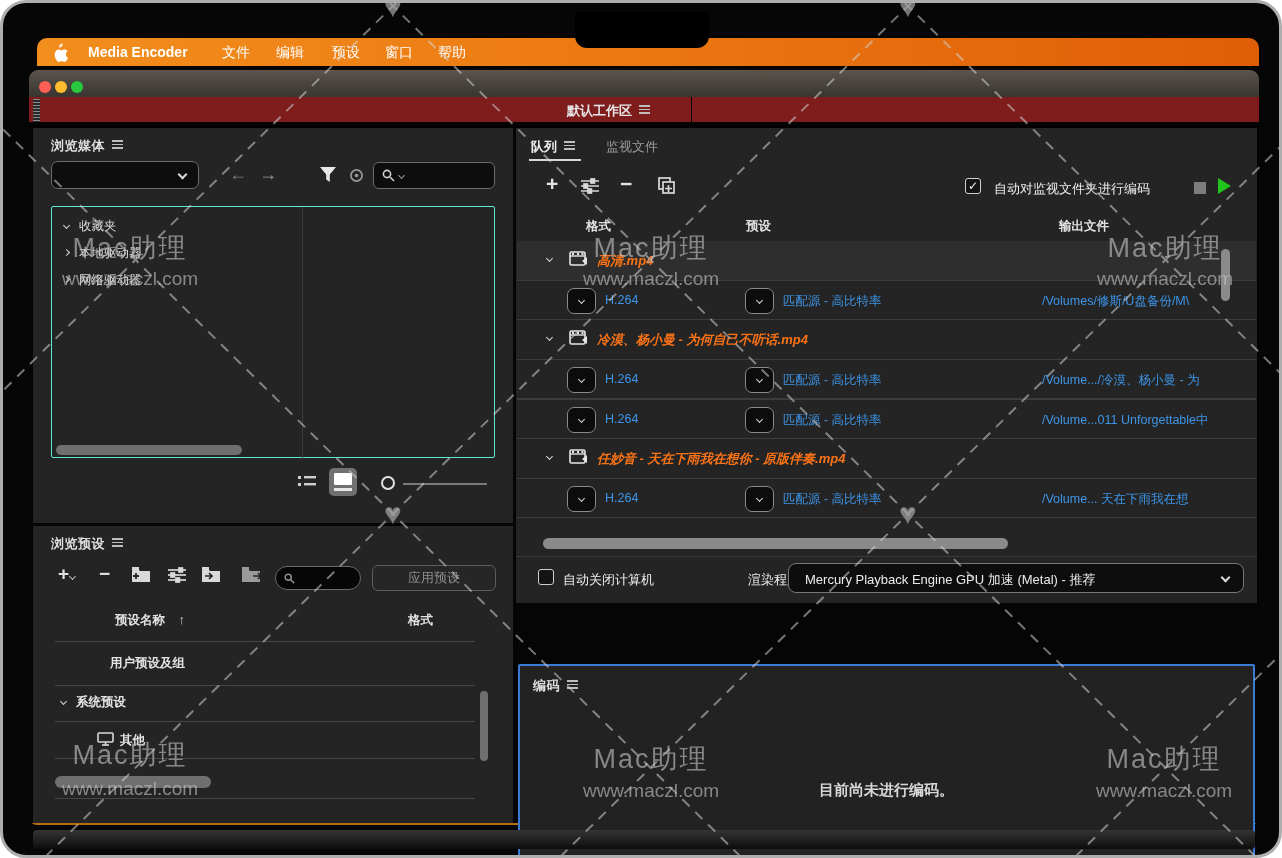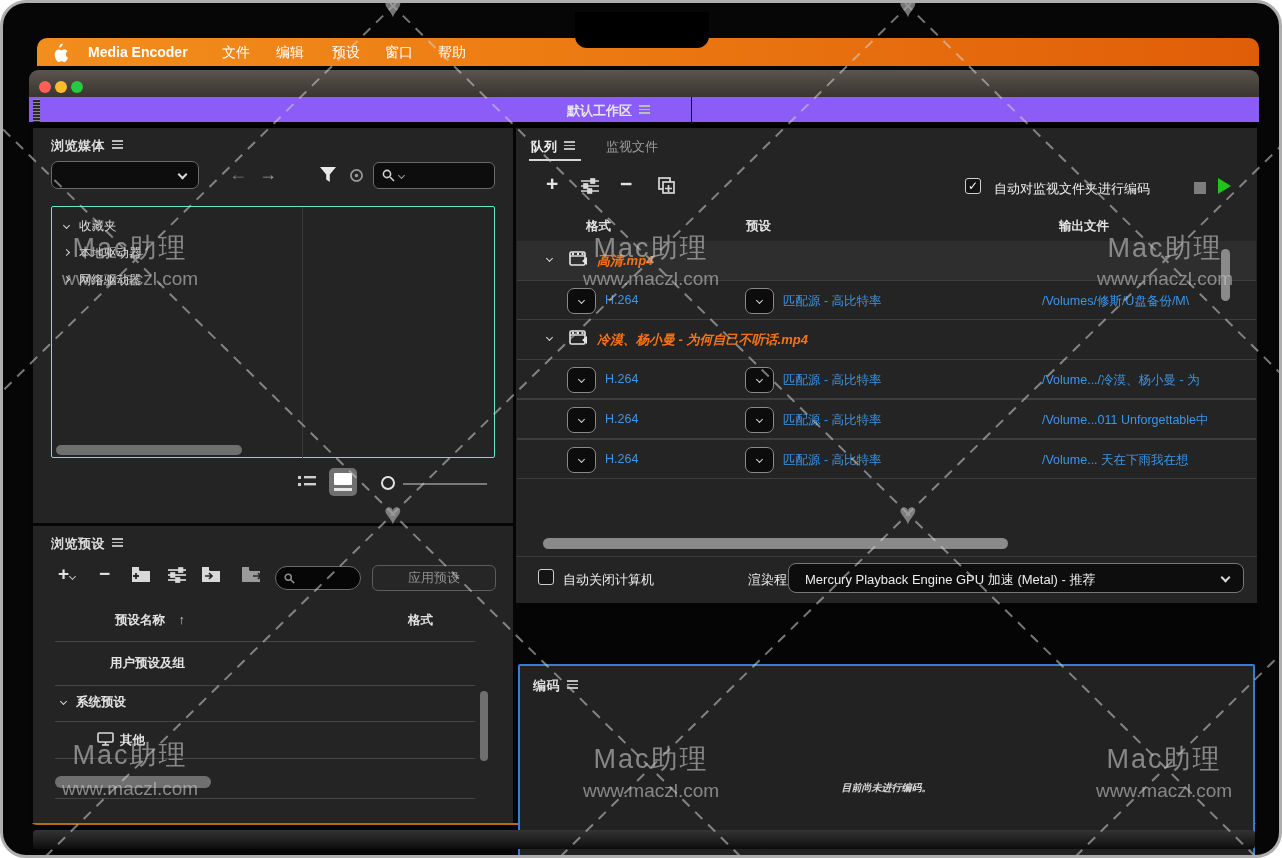--- a/index.html
+++ b/index.html
@@ -15,21 +15,21 @@
     border-radius:10px 10px 0 0;color:#fff;}
   .menubar .mi{position:absolute;top:0;height:28px;line-height:28px;font-size:14px;color:#fff;}
   .notch{position:absolute;left:572px;top:9px;width:134px;height:36px;background:#000;border-radius:0 0 12px 12px;}
 
   
   .window{position:absolute;left:26px;top:67px;width:1230px;height:755px;background:#000;
     border-radius:9px 9px 8px 8px;border-bottom:2px solid #b56d10;}
   .titlebar{position:absolute;left:0;top:0;width:100%;height:27px;border-radius:9px 9px 0 0;
     background:linear-gradient(180deg,#5b554d 0%,#47423c 55%,#393530 100%);}
   .tl{position:absolute;top:11px;width:12px;height:12px;border-radius:50%;}
-  .wsrow{position:absolute;left:0;top:27px;width:100%;height:28px;background:#8b5cf6;border-bottom:3px solid #050505;font-family:Liberation Serif, serif;}
+  .wsrow{position:absolute;left:0;top:27px;width:100%;height:28px;background:#7f1d1d;border-bottom:3px solid #050505;font-family:Liberation Serif, serif;}
   .grip{position:absolute;left:4px;top:2px;width:7px;height:23px;
     background:repeating-linear-gradient(180deg,#8a8a8a 0 1px,#2a2a2a 1px 3px);border-radius:1px;}
   .wsdivider{position:absolute;left:662px;top:0;width:1px;height:28px;background:#020202;}
 
   .main{position:absolute;left:0;top:58px;width:100%;height:695px;background:#050505;}
   .panel{position:absolute;background:#242424;}
   .ph{font-size:13px;font-weight:bold;color:#dedede;letter-spacing:.5px;}
   .micon{display:inline-block;width:11px;height:9px;margin-left:7px;vertical-align:1px;
     background:repeating-linear-gradient(180deg,#bdbdbd 0 1.6px,transparent 1.6px 3.6px);}
 
@@ -346,20 +346,32 @@
                   <span class="chev down sm" style="margin-bottom:2px;"></span>
                 </span>
               <span class="linktxt" style="left:88px;">H.264</span>
               <span class="ddbtn" style="left:228px;">
                   <span class="chev down sm" style="margin-bottom:2px;"></span>
                 </span>
               <span class="linktxt" style="left:266px;">匹配源 - 高比特率</span>
               <span class="linktxt" style="left:525px;width:190px;overflow:hidden;">/Volume...011 Unforgettable中</span>
             </div>
 
+            <div style="height:39px;position:relative;">
+              <span class="chev down sm" style="position:absolute;left:30px;top:15px;"></span>
+              <svg width="19" height="17" viewBox="0 0 19 17" style="position:absolute;left:52px;top:10px;">
+                <rect x="1" y="1" width="15" height="13" rx="1.5" fill="none" stroke="#e6e6e6" stroke-width="1.6"></rect>
+                <line x1="1" y1="5" x2="16" y2="5" stroke="#e6e6e6" stroke-width="1.4"></line>
+                <rect x="3" y="2" width="2" height="2" fill="#e6e6e6"></rect>
+                  <rect x="8" y="2" width="2" height="2" fill="#e6e6e6"></rect>
+                  <rect x="12.5" y="2" width="2" height="2" fill="#e6e6e6"></rect>
+                <path d="M13 10l5 4v-8z" fill="#e6e6e6"></path>
+              </svg>
+              <span class="grow-name" style="position:absolute;left:80px;top:11px;">任妙音 - 天在下雨我在想你 - 原版伴奏.mp4</span>
+            </div>
             <div class="subrow">
               <span class="ddbtn" style="left:50px;">
                   <span class="chev down sm" style="margin-bottom:2px;"></span>
                 </span>
               <span class="linktxt" style="left:88px;">H.264</span>
               <span class="ddbtn" style="left:228px;">
                   <span class="chev down sm" style="margin-bottom:2px;"></span>
                 </span>
               <span class="linktxt" style="left:266px;">匹配源 - 高比特率</span>
               <span class="linktxt" style="left:525px;width:190px;overflow:hidden;">/Volume... 天在下雨我在想</span>
@@ -377,21 +389,21 @@
           <div class="abs bigdd" style="left:272px;top:435px;width:456px;height:30px;">
             <span style="position:absolute;left:16px;top:7px;">Mercury Playback Engine GPU 加速 (Metal) - 推荐</span>
             <span class="chev down" style="position:absolute;right:14px;top:10px;"></span>
           </div>
         </div>
 
         <div class="encode">
           <div class="abs ph" style="left:13px;top:11px;">
             <span>编码</span><span class="micon"></span>
           </div>
-          <div class="abs" style="left:0;top:115px;width:100%;text-align:center;font-size:10px;font-weight:bold;color:#d8d8d8;font-style:italic;">目前尚未进行编码。</div>
+          <div class="abs" style="left:0;top:115px;width:100%;text-align:center;font-size:15px;font-weight:bold;color:#d8d8d8;">目前尚未进行编码。</div>
         </div>
 
       </div>
     </div>
 
     <div class="shelf"></div>
 
     <svg class="abs wm" style="left:0;top:0;z-index:40;" width="1282" height="858" viewBox="0 0 1282 858">
       <g stroke="#d2d2d2" stroke-width="2" stroke-dasharray="10 8" opacity="0.55">
         <line x1="-128" y1="0" x2="742" y2="858"></line>

